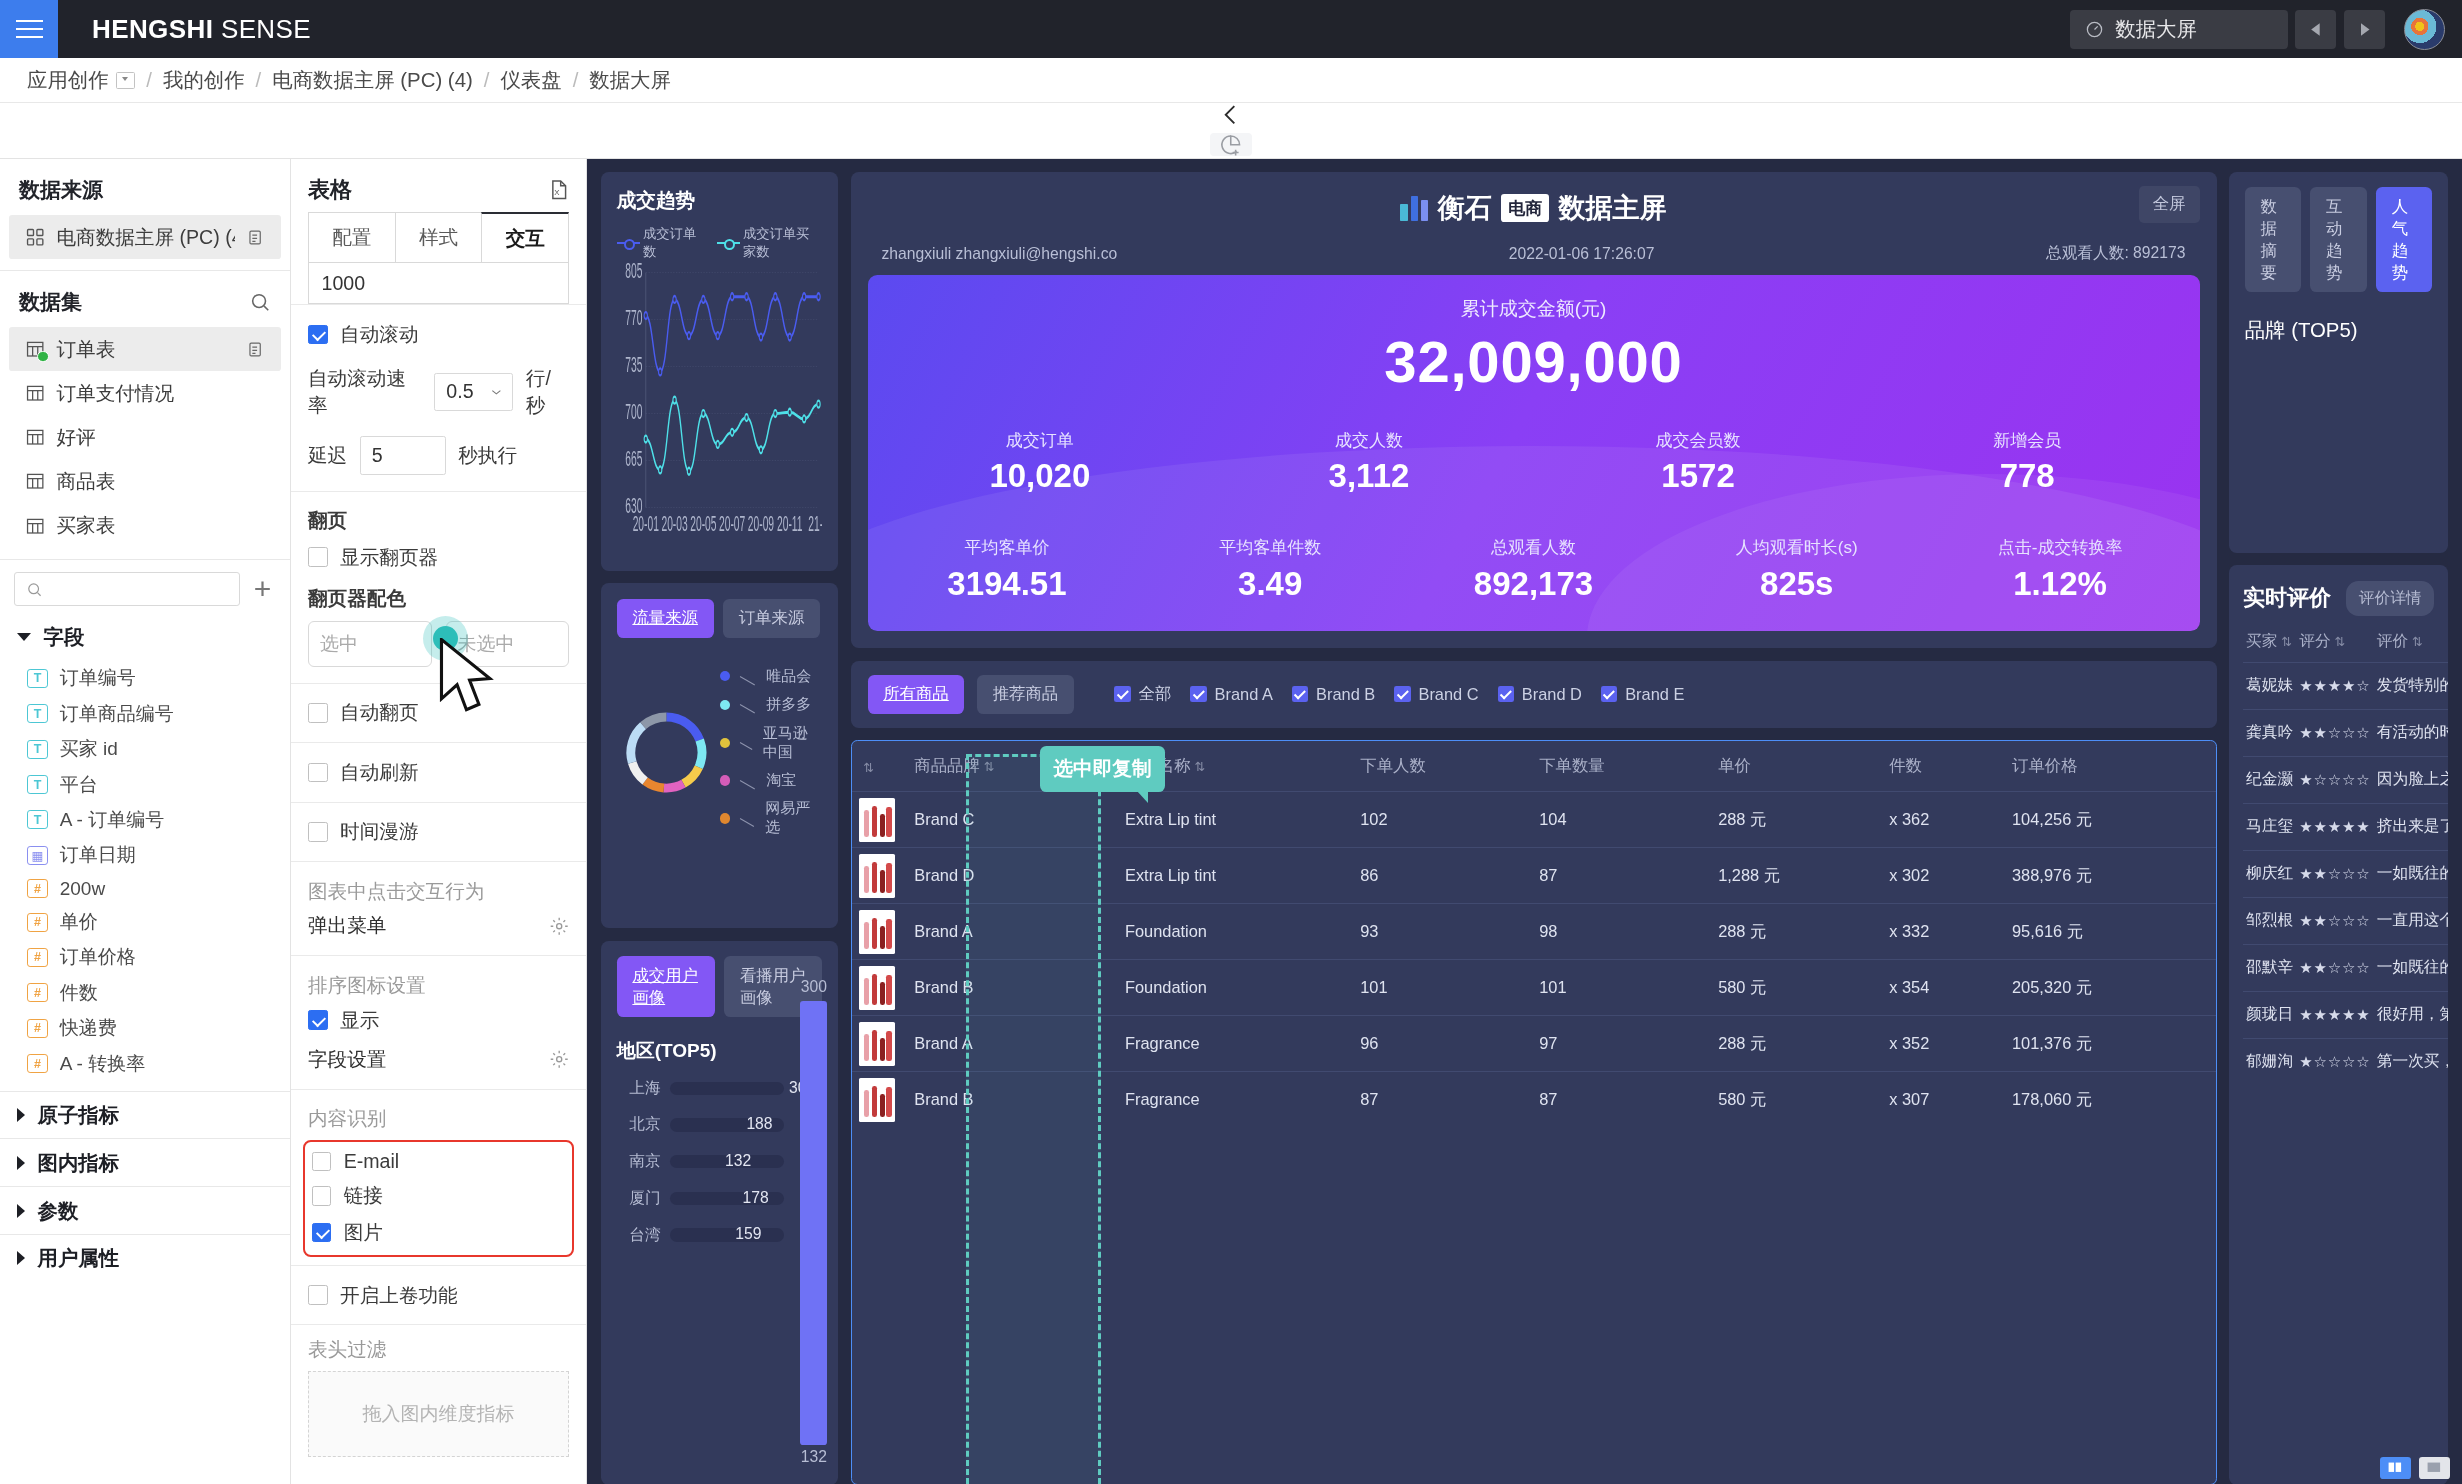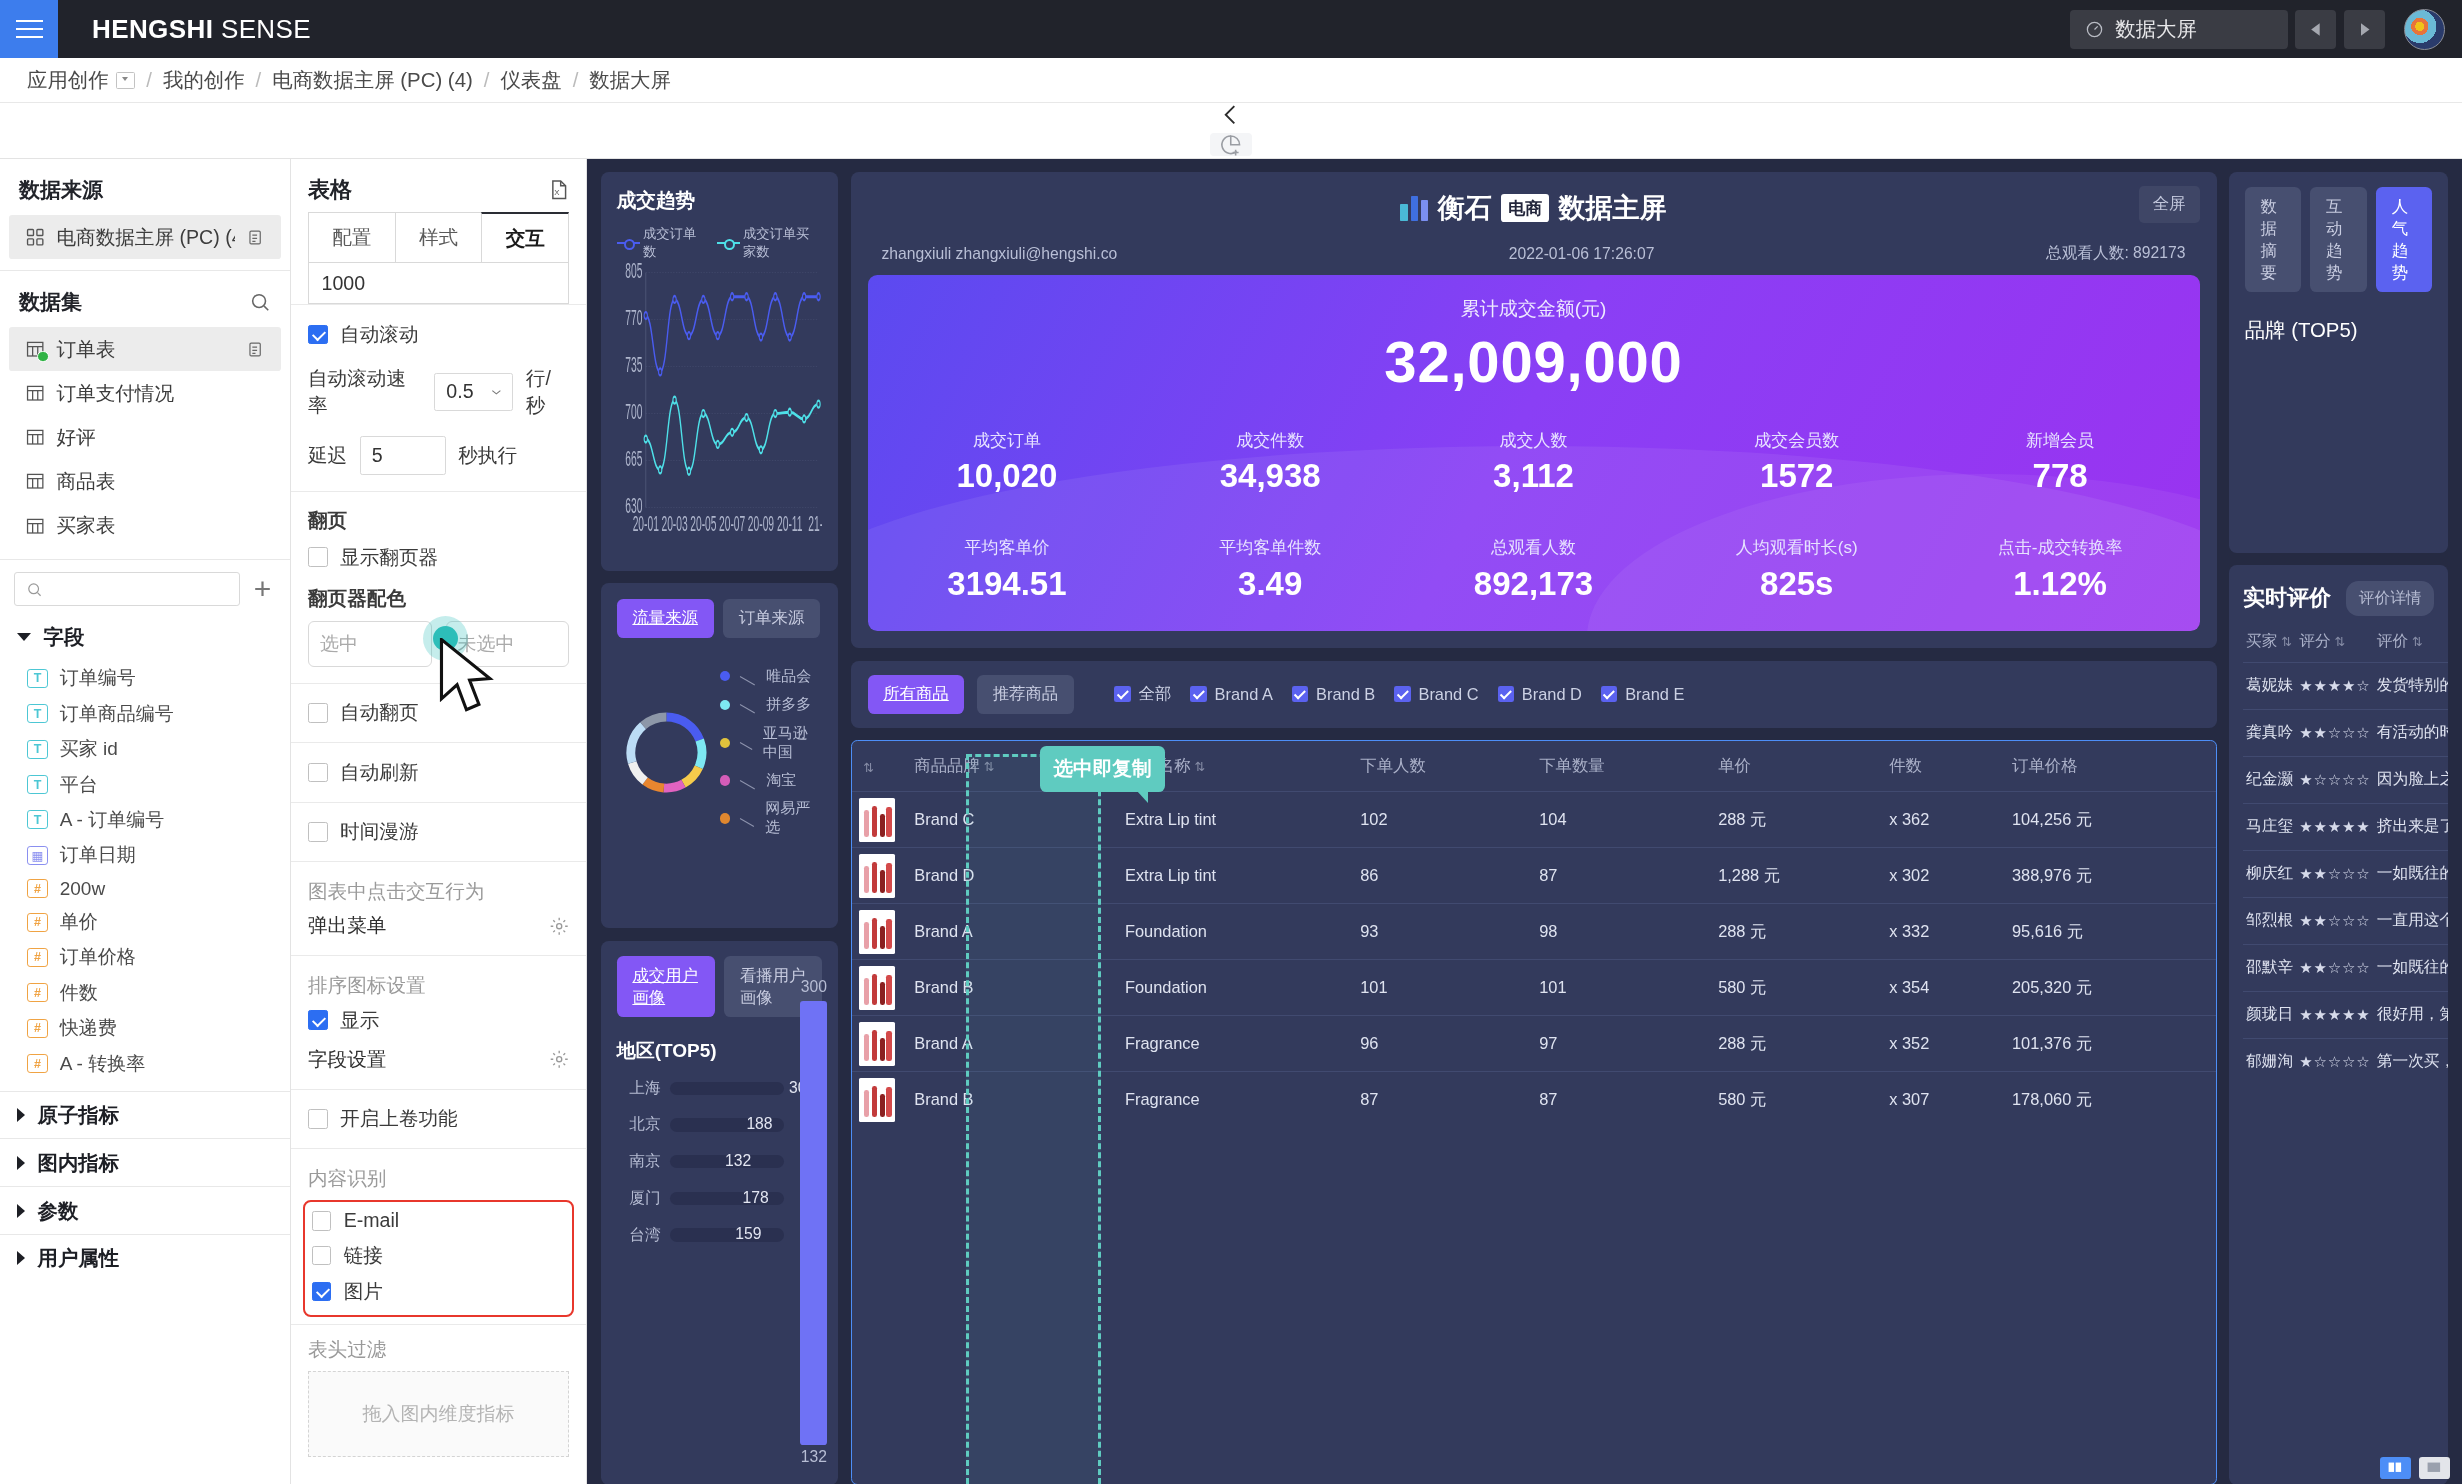--- a/index.html
+++ b/index.html
@@ -723,42 +723,42 @@
       </div>
       <div class="row-gear" style="margin-top:12.5px">
         <span>字段设置</span>
         <svg class="gear" viewBox="0 0 24 24" fill="none" stroke="#9a9a9a" stroke-width="1.6">
             <circle cx="12" cy="12" r="3"></circle>
             <path d="M12 2v3M12 19v3M2 12h3M19 12h3M5 5l2 2M17 17l2 2M19 5l-2 2M7 17l-2 2"></path>
           </svg>
       </div>
     </div>
 
-    <div class="pblock">
-      <div class="chk-line">
-        <span class="cbx"></span>
-        <span>开启上卷功能</span>
-      </div>
-    </div>
-
     <div class="pblock" style="padding-bottom:7.8px">
       <div class="grey-label">内容识别</div>
       <div class="hl-box">
         <div class="chk-line" style="margin-bottom:9.4px">
           <span class="cbx"></span>
           <span>E-mail</span>
         </div>
         <div class="chk-line" style="margin-bottom:9.4px">
           <span class="cbx"></span>
           <span>链接</span>
         </div>
         <div class="chk-line">
           <span class="cbx on"></span>
           <span>图片</span>
         </div>
+      </div>
+    </div>
+
+    <div class="pblock">
+      <div class="chk-line">
+        <span class="cbx"></span>
+        <span>开启上卷功能</span>
       </div>
     </div>
 
     <div class="pblock" style="padding:11px 0 0">
       <div class="grey-label" style="padding:0 17px">表头过滤</div>
       <div class="drop-zone">拖入图内维度指标</div>
     </div>
 
     <div class="ripple"></div>
     <svg class="cursor-ptr" width="60" height="78" viewBox="0 0 76 100">
@@ -950,24 +950,20 @@
             <div class="kpi-hero">
               <div class="lbl">累计成交金额(元)</div>
               <div class="val">32,009,000</div>
             </div>
             <div class="kpi-grid">
               <div class="kpi-cell">
                   <div class="lbl">成交订单</div>
                   <div class="val">10,020</div>
                 </div>
               <div class="kpi-cell">
-                  <div class="lbl">成交件数</div>
-                  <div class="val">34,938</div>
-                </div>
-              <div class="kpi-cell">
                   <div class="lbl">成交人数</div>
                   <div class="val">3,112</div>
                 </div>
               <div class="kpi-cell">
                   <div class="lbl">成交会员数</div>
                   <div class="val">1572</div>
                 </div>
               <div class="kpi-cell">
                   <div class="lbl">新增会员</div>
                   <div class="val">778</div>

